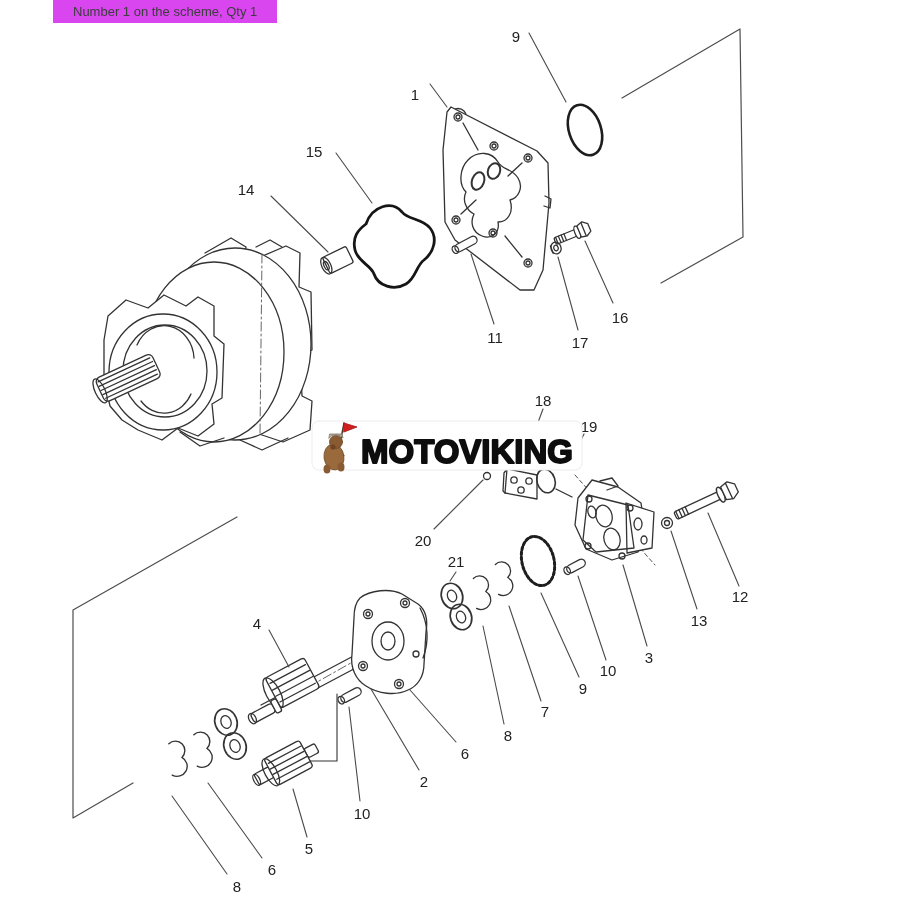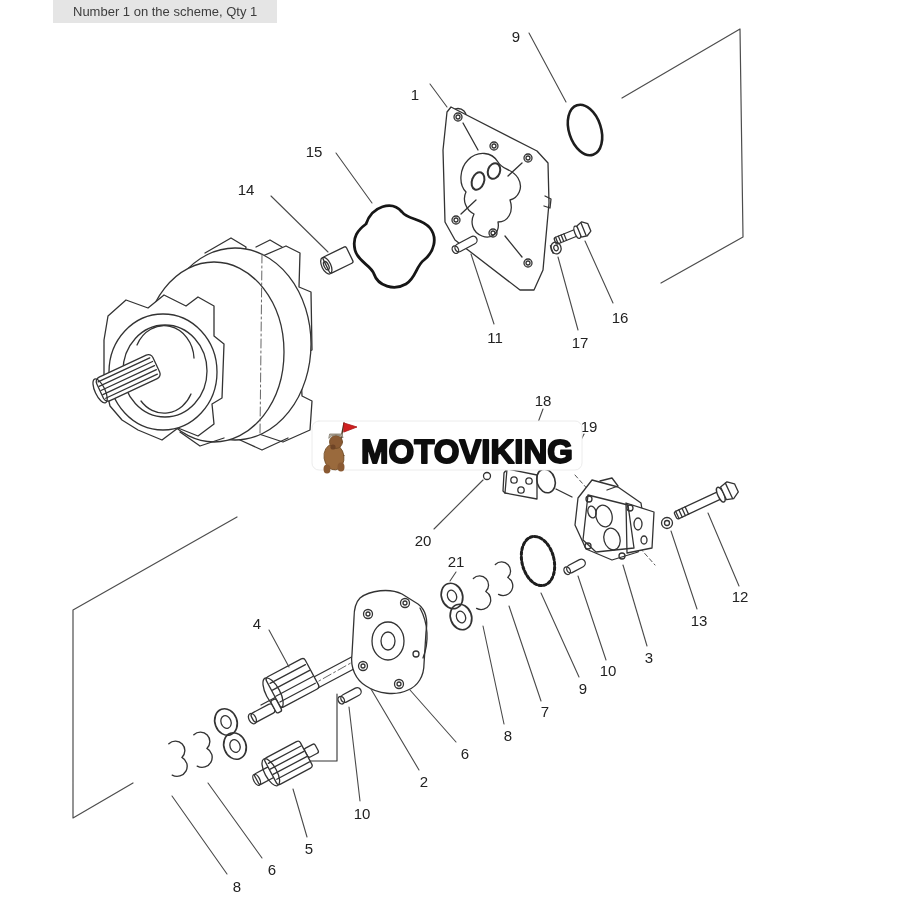--- a/index.html
+++ b/index.html
@@ -1,19 +1,19 @@
 <!DOCTYPE html>
 <html><head>
 <meta charset="utf-8">
 <style>
   html,body{margin:0;padding:0;background:#ffffff;}
   body{width:900px;height:900px;position:relative;font-family:"Liberation Sans",sans-serif;overflow:hidden;}
   .header-note{
     position:absolute;left:53px;top:0;width:224px;box-sizing:border-box;
-    background:#e5e5e5;color:#3d3d3d;font-size:13px;line-height:21px;
+    background:#d946ef;color:#3d3d3d;font-size:13px;line-height:21px;
     padding:1px 0 1px 20px;white-space:nowrap;
   }
   svg{position:absolute;left:0;top:0;}
   svg *{stroke:#333;fill:none;stroke-width:1.3;stroke-linecap:round;stroke-linejoin:round;}
   .wht{fill:#ffffff;}
   .thick{stroke:#161616;stroke-width:2.8;}
   .oring{stroke:#1d1d1d;stroke-width:2.6;}
   .oring-dot{stroke:#1d1d1d;stroke-width:3;stroke-dasharray:2.8 2.2;}
   .frame{stroke:#4d4d4d;stroke-width:1.2;}
   .dashdot{stroke-width:.9;stroke-dasharray:9 3 2 3;stroke:#555;}

